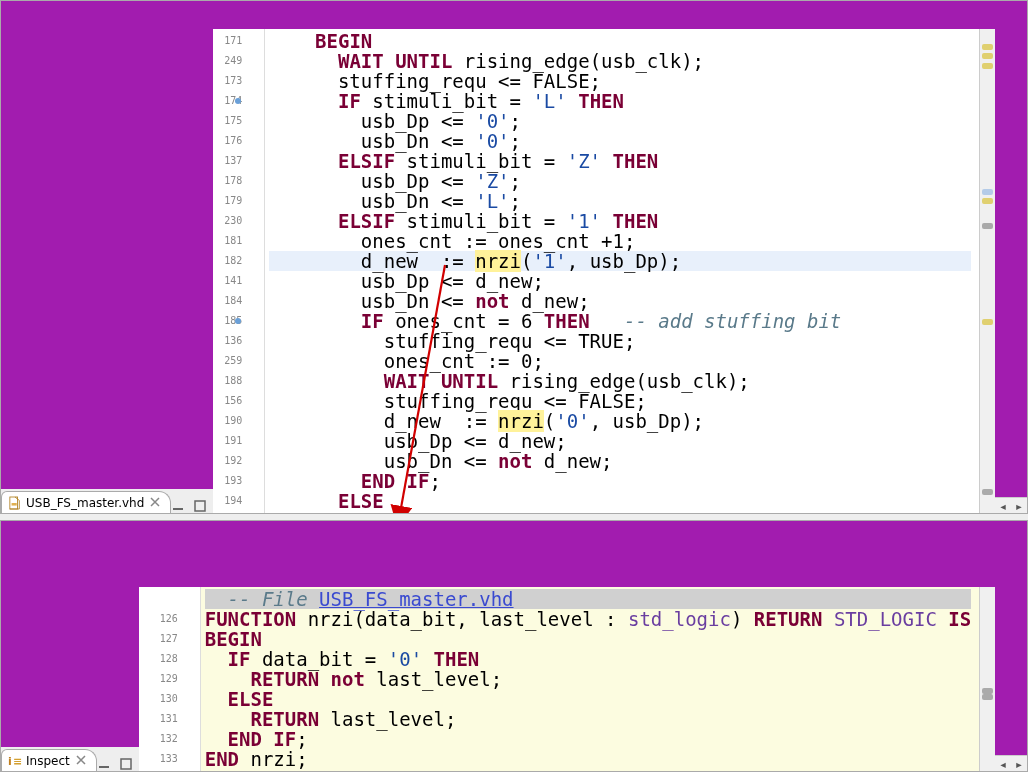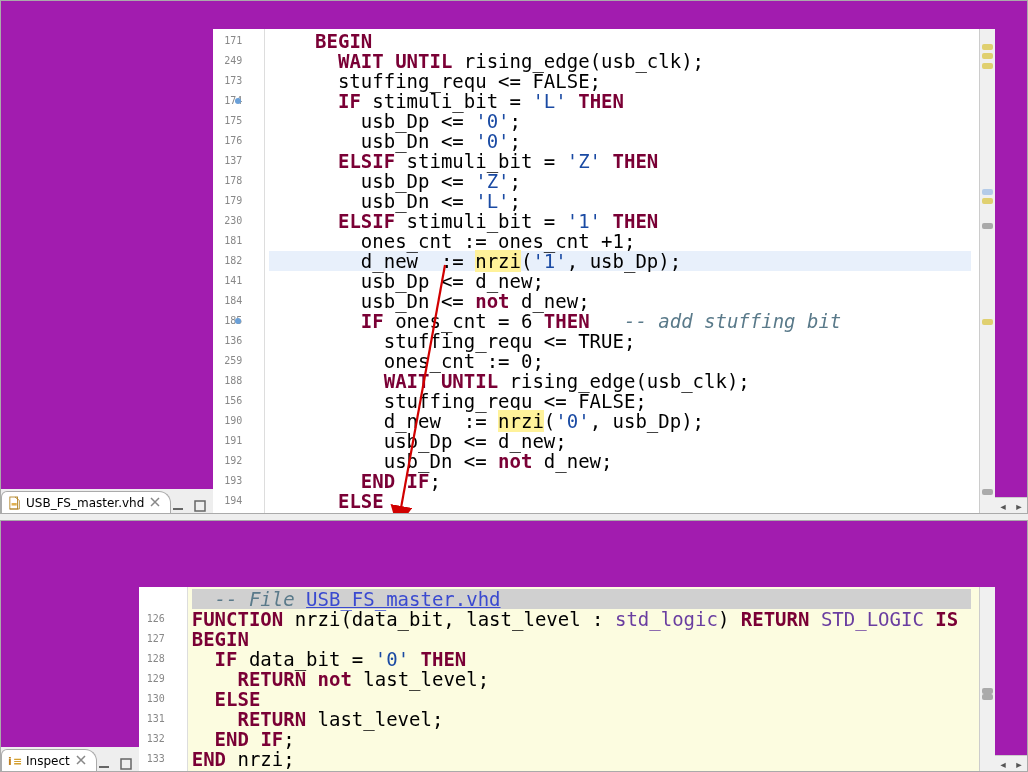--- a/index.html
+++ b/index.html
@@ -71,21 +71,21 @@
   .str { color: #1a4aa3; }
   .cmt { color: #5a7a8a; font-style: italic; }
   .type { color: #6a3ea0; font-weight: normal; }
   .hl { background: #fff29a; }
 
   .hscroll { height: 16px; background:#f0f0f0; border-top:1px solid #ccc; display:flex; align-items:center; }
   .hscroll .btn { width:16px; height:16px; display:flex; align-items:center; justify-content:center; color:#555; cursor:pointer; }
   .hscroll .track { flex:1; height:12px; background:#e8e8e8; position:relative; }
 
   
-  .pane.bot .gutter { width: 49px; }
+  .pane.bot .gutter { width: 62px; }
   .ins-header { background:#d0d0d0; }
   .ins-link { color:#3a4ad0; text-decoration: underline; cursor:pointer; }
 
   .arrow-overlay { position:absolute; pointer-events:none; z-index:5; }
 </style>
 </head>
 <body>
 
 <div class="pane top">
   <div class="tabbar">

